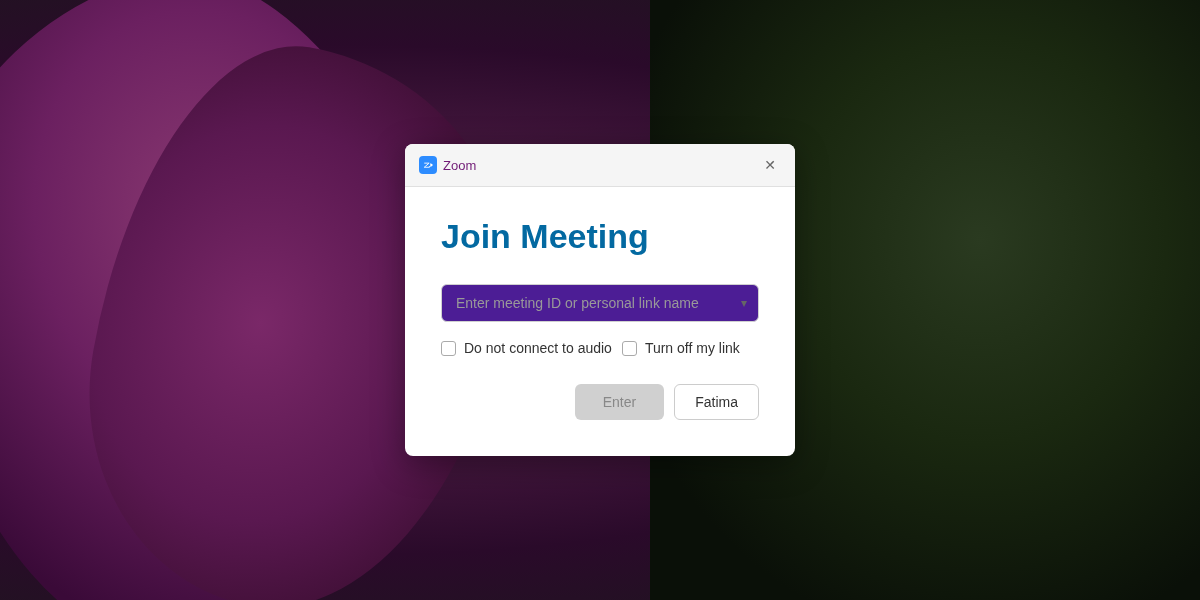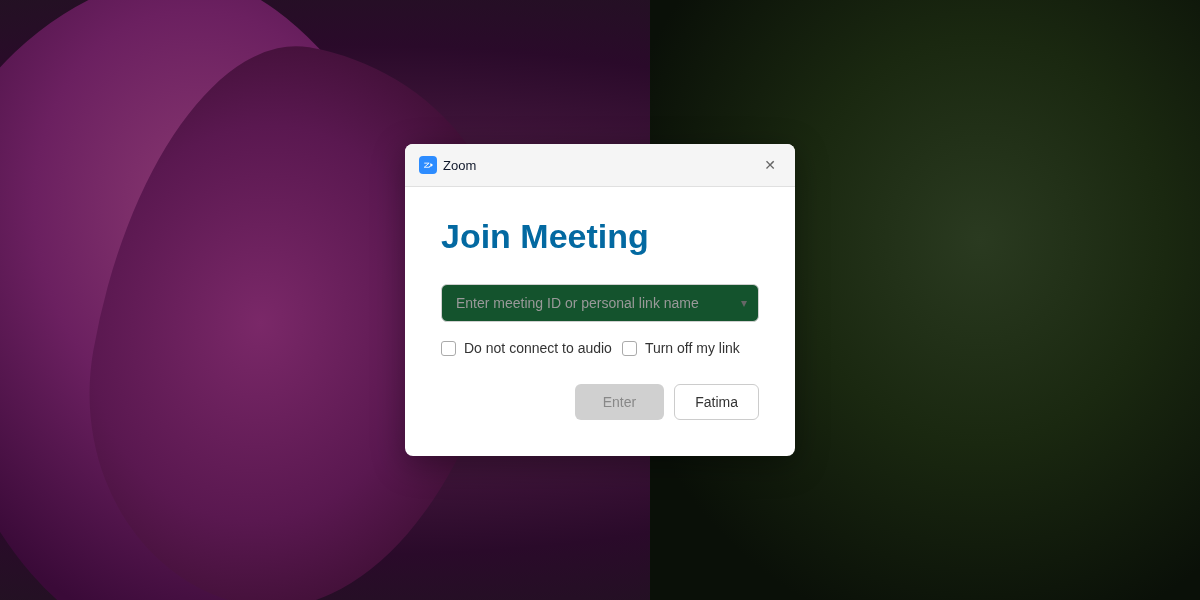--- a/index.html
+++ b/index.html
@@ -101,21 +101,21 @@
       flex-shrink: 0;
     }
 
     .zoom-logo svg {
       width: 12px;
       height: 12px;
     }
 
     .title-bar-text {
       font-size: 13px;
-      color: #0f172a;
+      color: #701a75;
       font-weight: 400;
     }
 
     .close-btn {
       width: 22px;
       height: 22px;
       border: none;
       background: transparent;
       cursor: pointer;
       display: flex;
@@ -148,21 +148,21 @@
     }
 
     .meeting-id-wrapper select {
       width: 100%;
       padding: 10px 36px 10px 14px;
       border: 1px solid #d0d0d0;
       border-radius: 6px;
       font-size: 14px;
       color: #999;
       appearance: none;
-      background: #14532d;
+      background: #4c1d95;
       cursor: pointer;
       outline: none;
     }
 
     .meeting-id-wrapper .chevron {
       position: absolute;
       right: 12px;
       top: 50%;
       transform: translateY(-50%);
       pointer-events: none;

